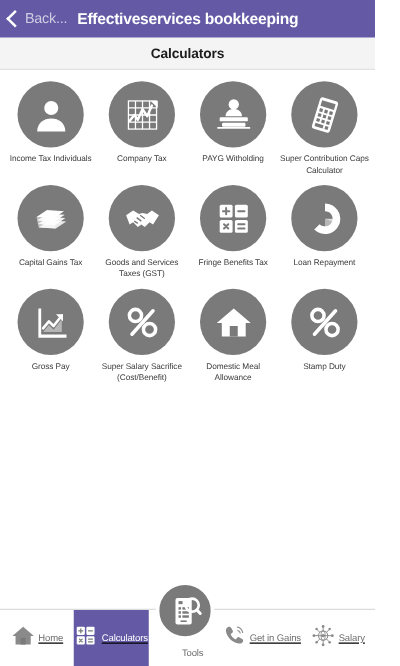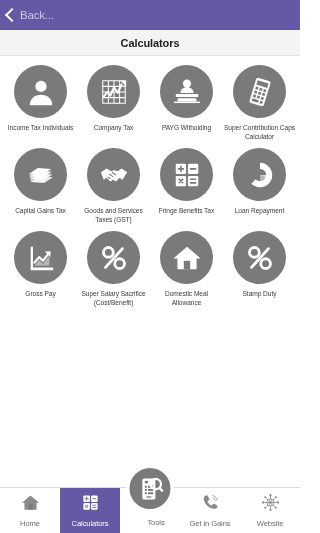--- a/index.html
+++ b/index.html
@@ -118,26 +118,27 @@
     width: 300px;
     height: 46px;
     background: #ffffff;
     border-top: 1px solid #dcdcdc;
     display: flex;
     box-sizing: border-box;
   }
   .tab {
     flex: 1 1 20%;
     display: flex;
-    flex-direction: column;
+    flex-direction: row;
     align-items: center;
     justify-content: center;
     gap: 3px;
     cursor: pointer;
     position: relative;
+    text-decoration: underline;
   }
   .tab.active {
     background: #6359a5;
   }
   .tab-label {
     font-size: 7.6px;
     color: #6d6d6d;
     letter-spacing: -0.1px;
     white-space: nowrap;
   }
@@ -167,20 +168,21 @@
   }
 </style>
 </head>
 <body>
 
 <div class="nav-bar">
   <div class="back-btn">
     <span class="chev"></span>
     <span class="back-label">Back...</span>
   </div>
+  <div class="nav-title">Effectiveservices bookkeeping</div>
 </div>
 
 <div class="sub-header">
   <div class="sub-header-title">Calculators</div>
 </div>
 
 <div class="grid" id="grid">
     <div class="cell">
       <div class="circle" style="background: rgb(122, 122, 122);">
         <svg width="30" height="30" viewBox="0 0 32 32" fill="#ffffff">
@@ -398,15 +400,15 @@
             <circle cx="16" cy="28.4" r="1.9"></circle>
             <circle cx="3.6" cy="16" r="1.9"></circle>
             <circle cx="28.4" cy="16" r="1.9"></circle>
             <circle cx="7.2" cy="7.2" r="1.7"></circle>
             <circle cx="24.8" cy="7.2" r="1.7"></circle>
             <circle cx="7.2" cy="24.8" r="1.7"></circle>
             <circle cx="24.8" cy="24.8" r="1.7"></circle>
           </g>
           <circle cx="16" cy="16" r="2.2"></circle>
         </svg></div>
-      <div class="tab-label">Website</div>
+      <div class="tab-label">Salary</div>
     </div>
   </div>
 
 </body></html>

